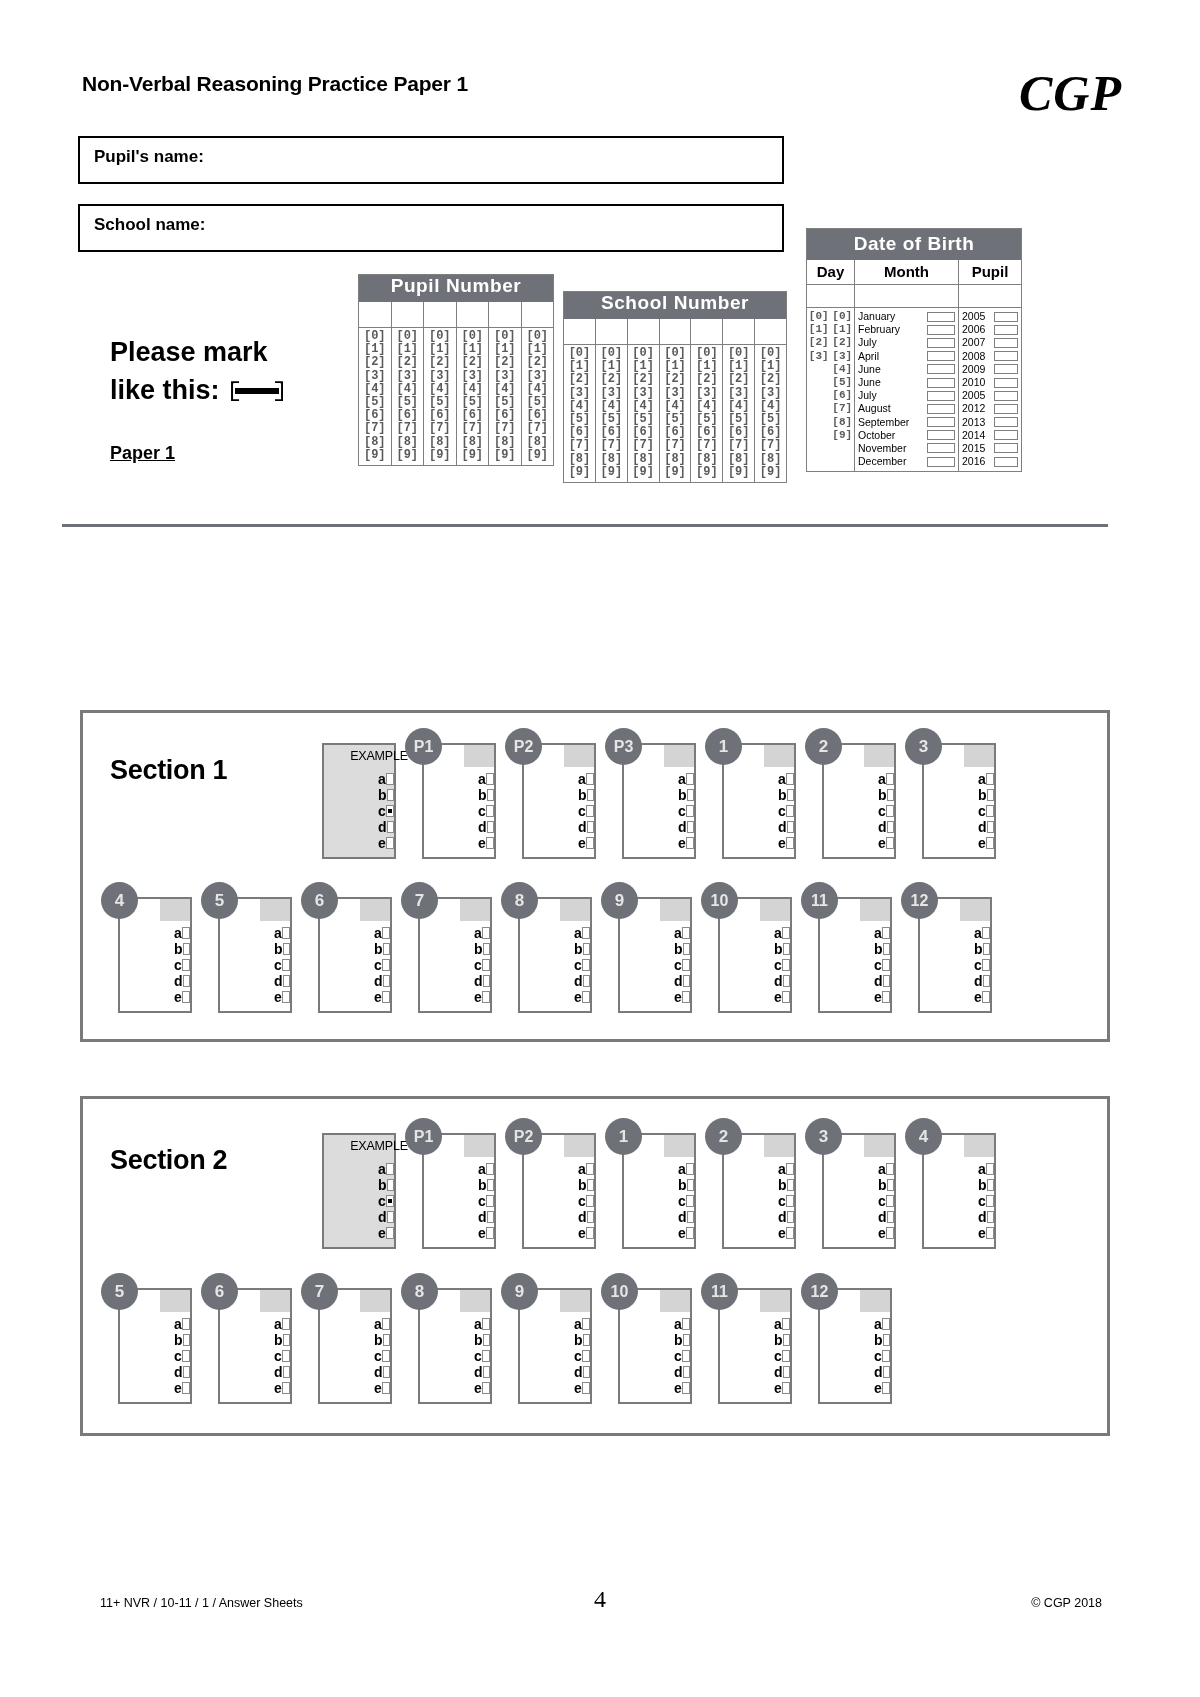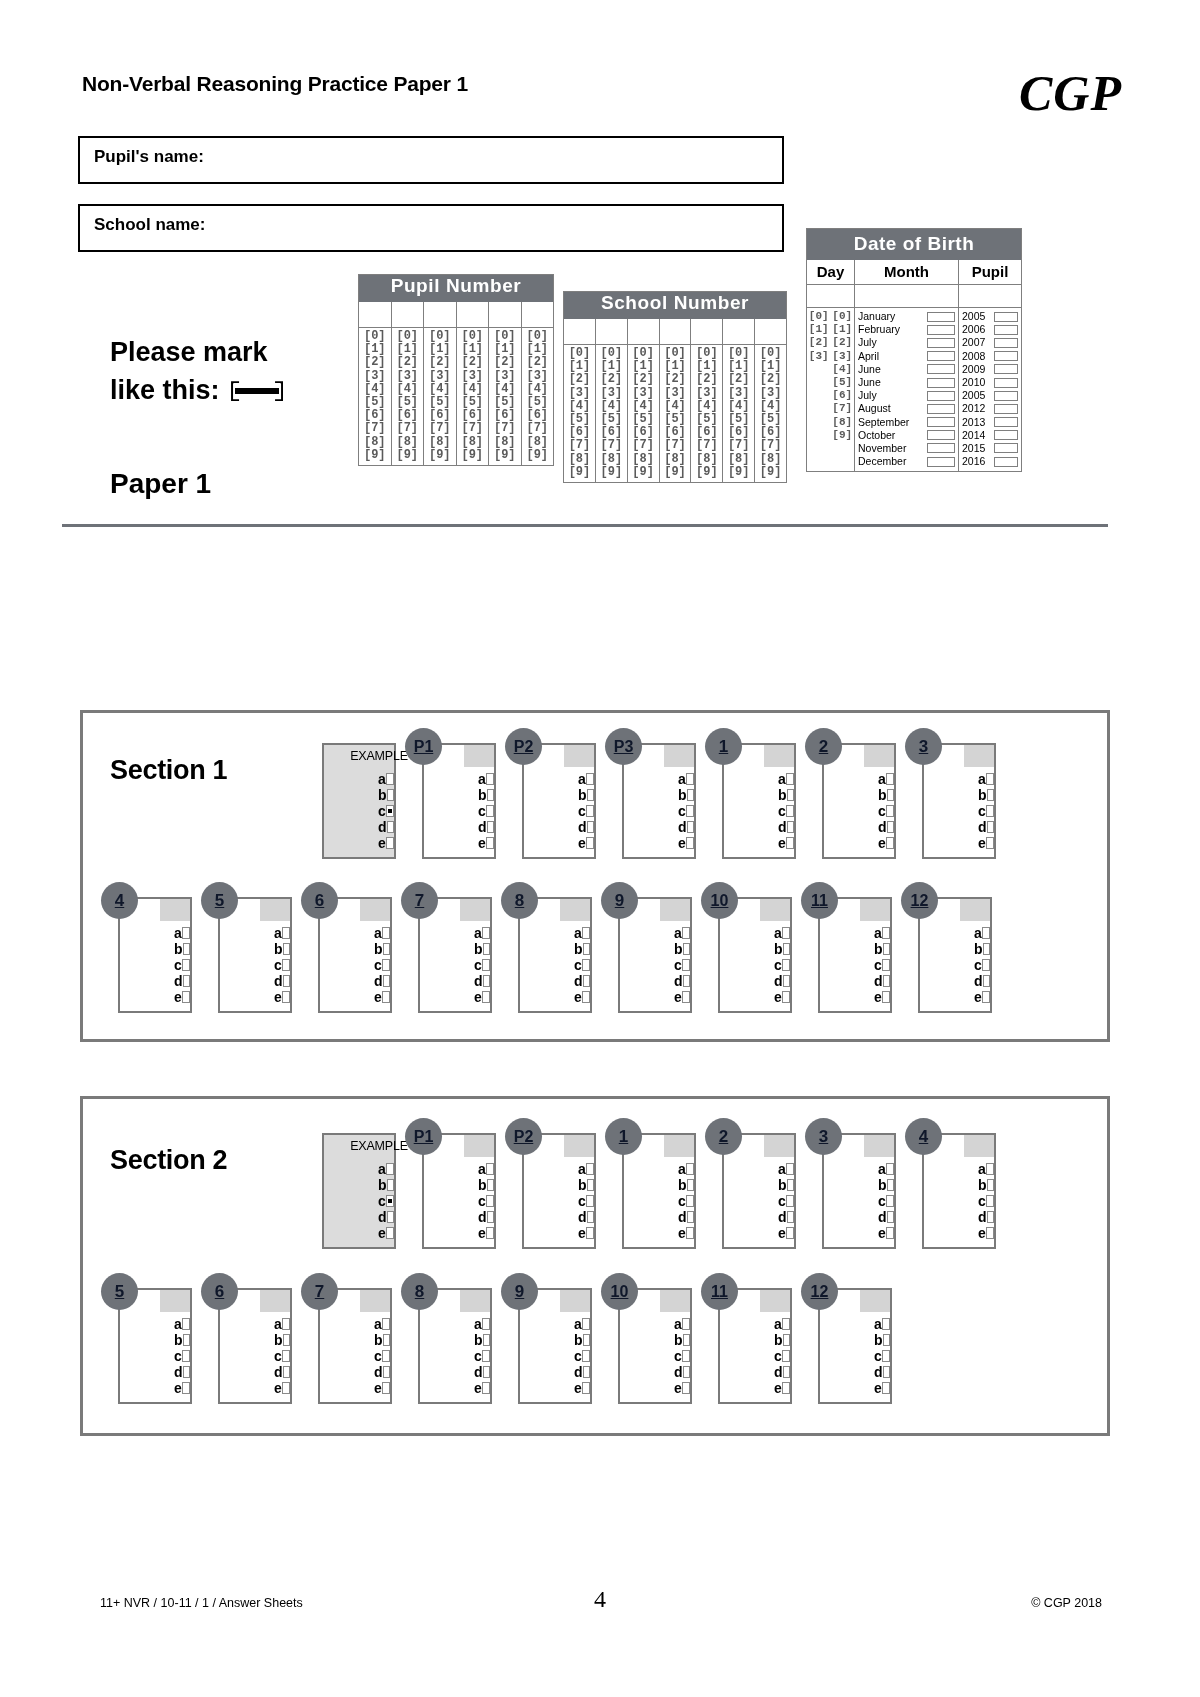--- a/index.html
+++ b/index.html
@@ -65,22 +65,22 @@
     box-sizing: border-box;
     clip-path: polygon(0 0,8px 0,8px 2px,2px 2px,2px 18px,8px 18px,8px 20px,0 20px,
                        0 0, 100% 0, 100% 100%, 44px 100%, 44px 18px, 50px 18px,
                        50px 2px, 44px 2px, 44px 0, 100% 0);
   }
   .mark-glyph .bar {
     position: absolute; left: 4px; top: 7px; width: 44px; height: 6px;
     background: #000;
   }
   .paper-label {
-    position: absolute; left: 110px; top: 468px;
-    font-size: 28px; font-weight: bold;
+    position: absolute; left: 110px; top: 443px;
+    font-size: 18px; font-weight: bold; text-decoration: underline;
   }
 
   
   .numgrid {
     position: absolute;
     border: 1px solid #7f7f7f;
     box-sizing: border-box;
     background: #fff;
   }
   .numgrid-head {
@@ -248,26 +248,25 @@
   }
   .acard.example .card-body { background: #dcdcdc; }
 
   
   .badge {
     position: absolute;
     left: -17px; top: -15px;
     width: 37px; height: 37px;
     border-radius: 50%;
     background: #6e7278;
-    color: #0f172a;
+    color: #e5e5e5;
     font-size: 17px; font-weight: bold;
     display: flex; align-items: center; justify-content: center;
     z-index: 3;
     box-sizing: border-box;
-    text-decoration: underline;
   }
   .badge.wide { font-size: 16px; }
 
   
   .footer-left {
     position: absolute; left: 100px; top: 1596px;
     font-size: 12.5px;
   }
   .footer-center {
     position: absolute; left: 0; right: 0; top: 1586px;

